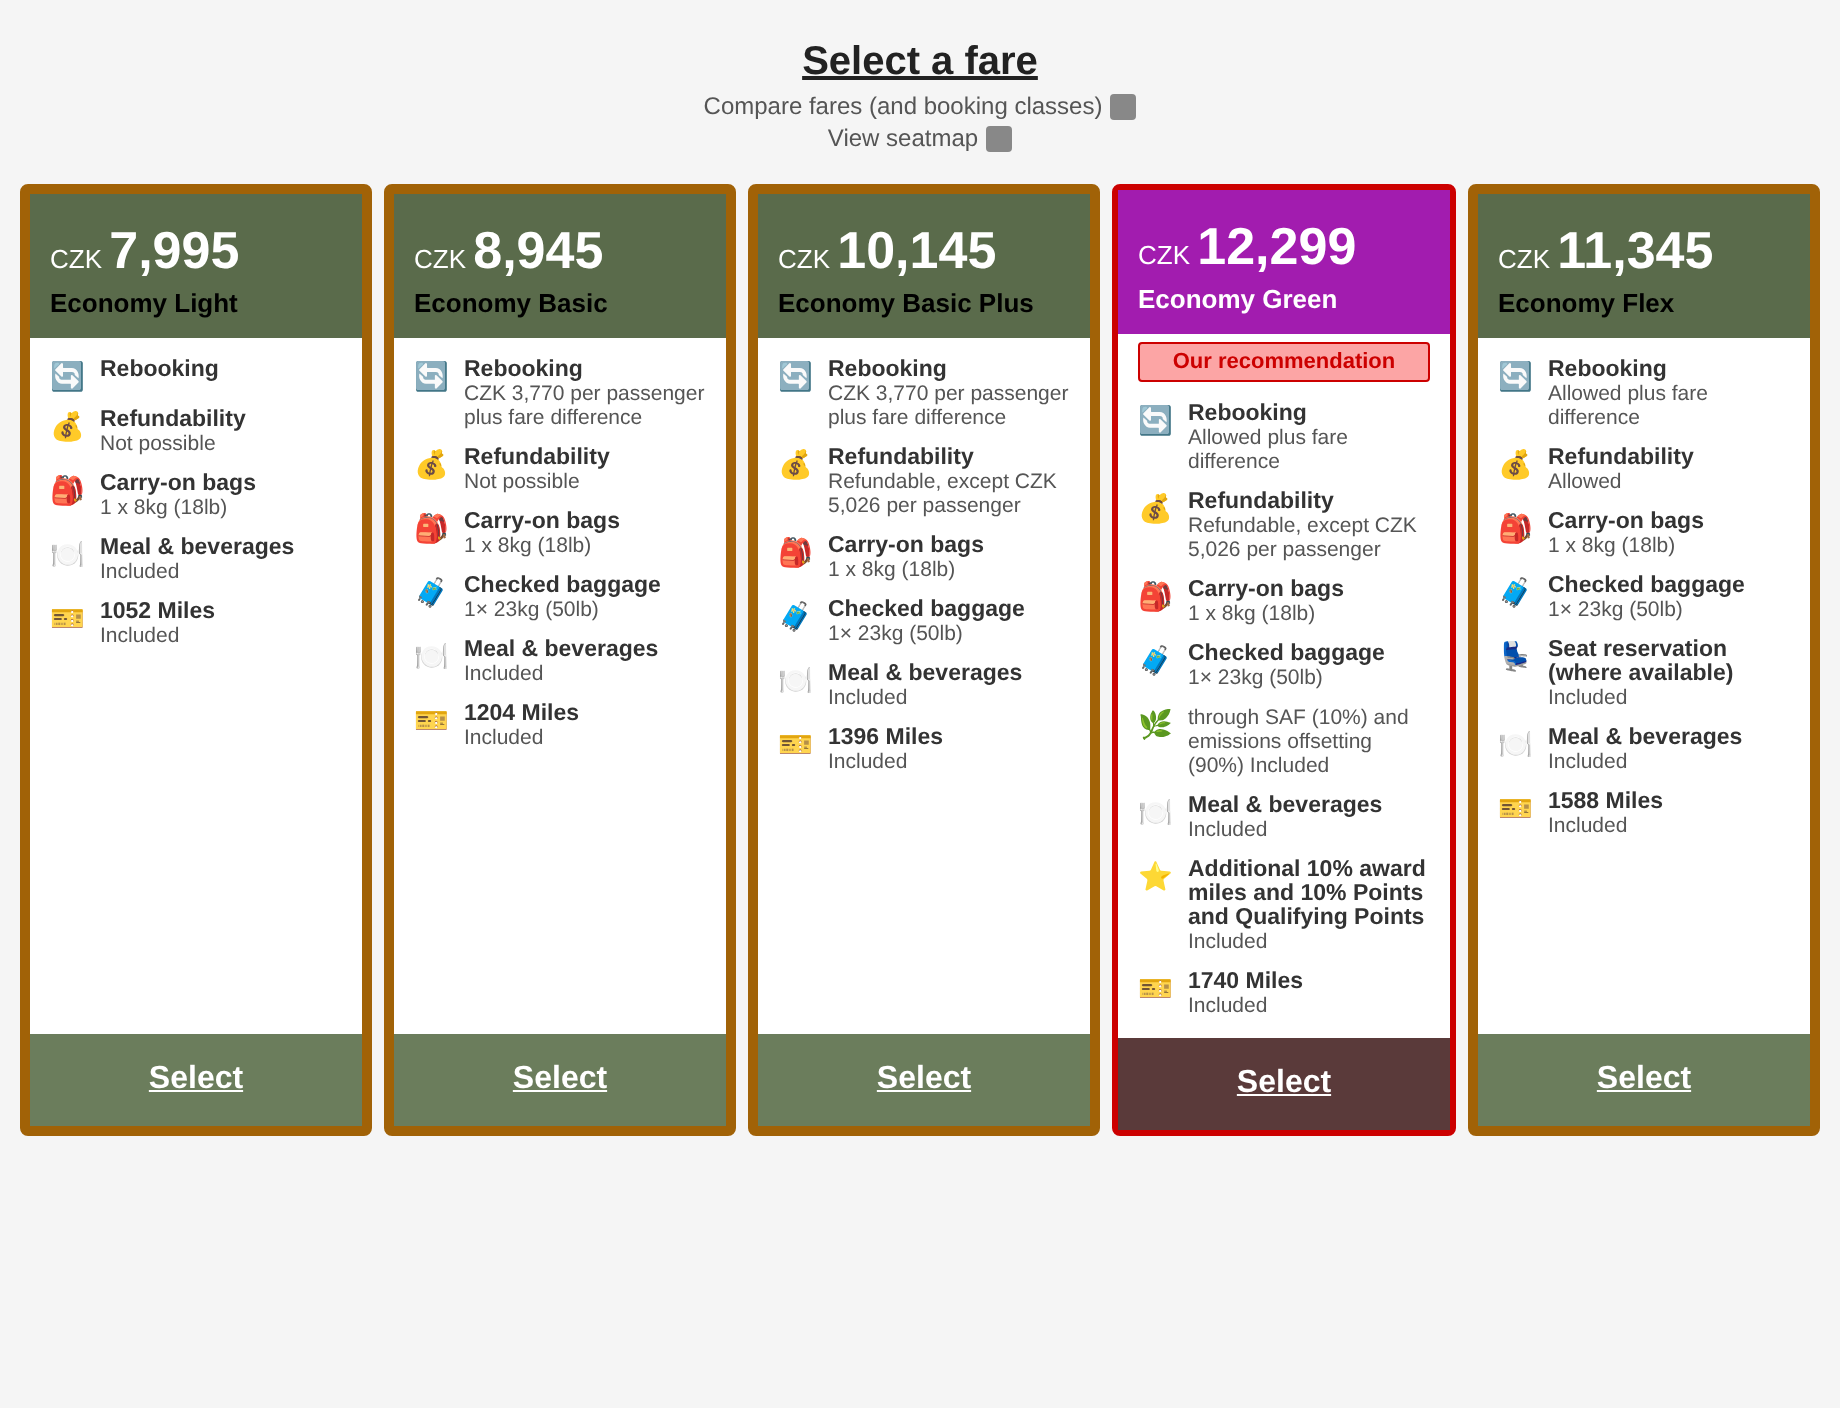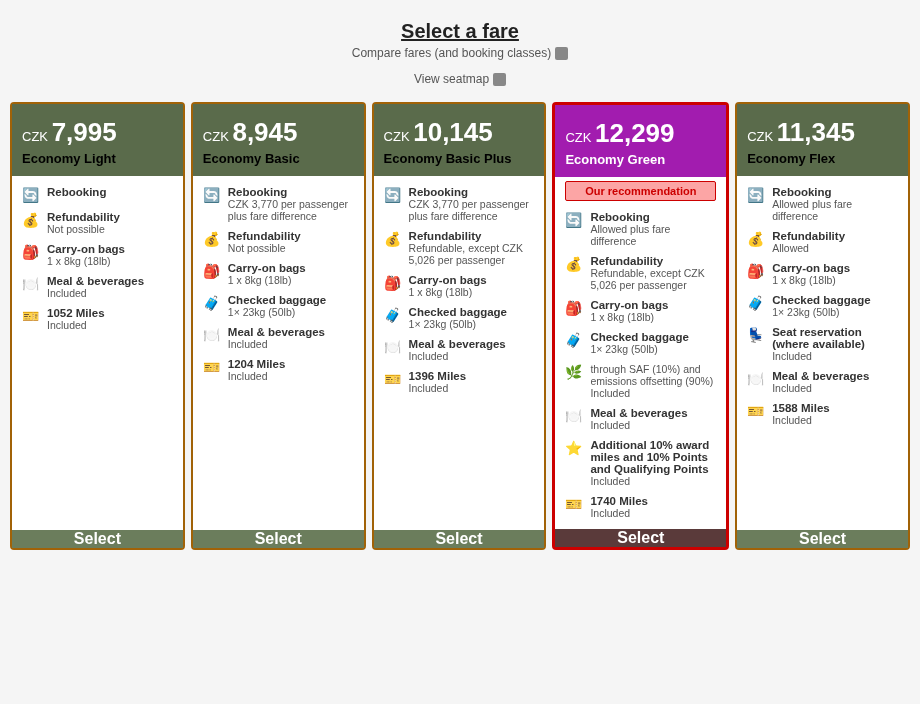--- a/index.html
+++ b/index.html
@@ -32,38 +32,38 @@
       gap: 4px;
       margin-top: 3px;
     }
     .page-subtitle2 {
       font-size: 12px;
       color: #555;
       display: flex;
       align-items: center;
       justify-content: center;
       gap: 4px;
-      margin-top: 12px;
+      margin-top: 2px;
     }
 
     .fares-container {
       display: flex;
       gap: 6px;
       align-items: stretch;
       width: 900px;
     }
 
     .fare-card {
       flex: 1;
       display: flex;
       flex-direction: column;
       border-radius: 4px;
       overflow: visible;
       background: #fff;
-      border: 2px solid #a16207;
+      border: 5px solid #a16207;
     }
 
     .fare-card.recommended {
       border: 3px solid #c00;
       position: relative;
     }
 
     .fare-header {
       background: #5a6b4b;
       color: #fff;
@@ -133,26 +133,28 @@
     .feature-text-sub {
       font-size: 10.5px;
       color: #555;
       display: block;
     }
 
     .fare-select-btn {
       background: #6b7d5c;
       color: #fff;
       border: none;
+      padding: 14px;
       font-size: 16px;
       font-weight: bold;
       cursor: pointer;
       width: 100%;
       text-align: center;
       margin-top: auto;
+      text-decoration: underline;
     }
     .fare-card.recommended .fare-select-btn {
       background: #5a3a3a;
     }
   </style>
 </head>
 <body>
 
 <div class="page-header">
   <div class="page-title">Select a fare</div>

